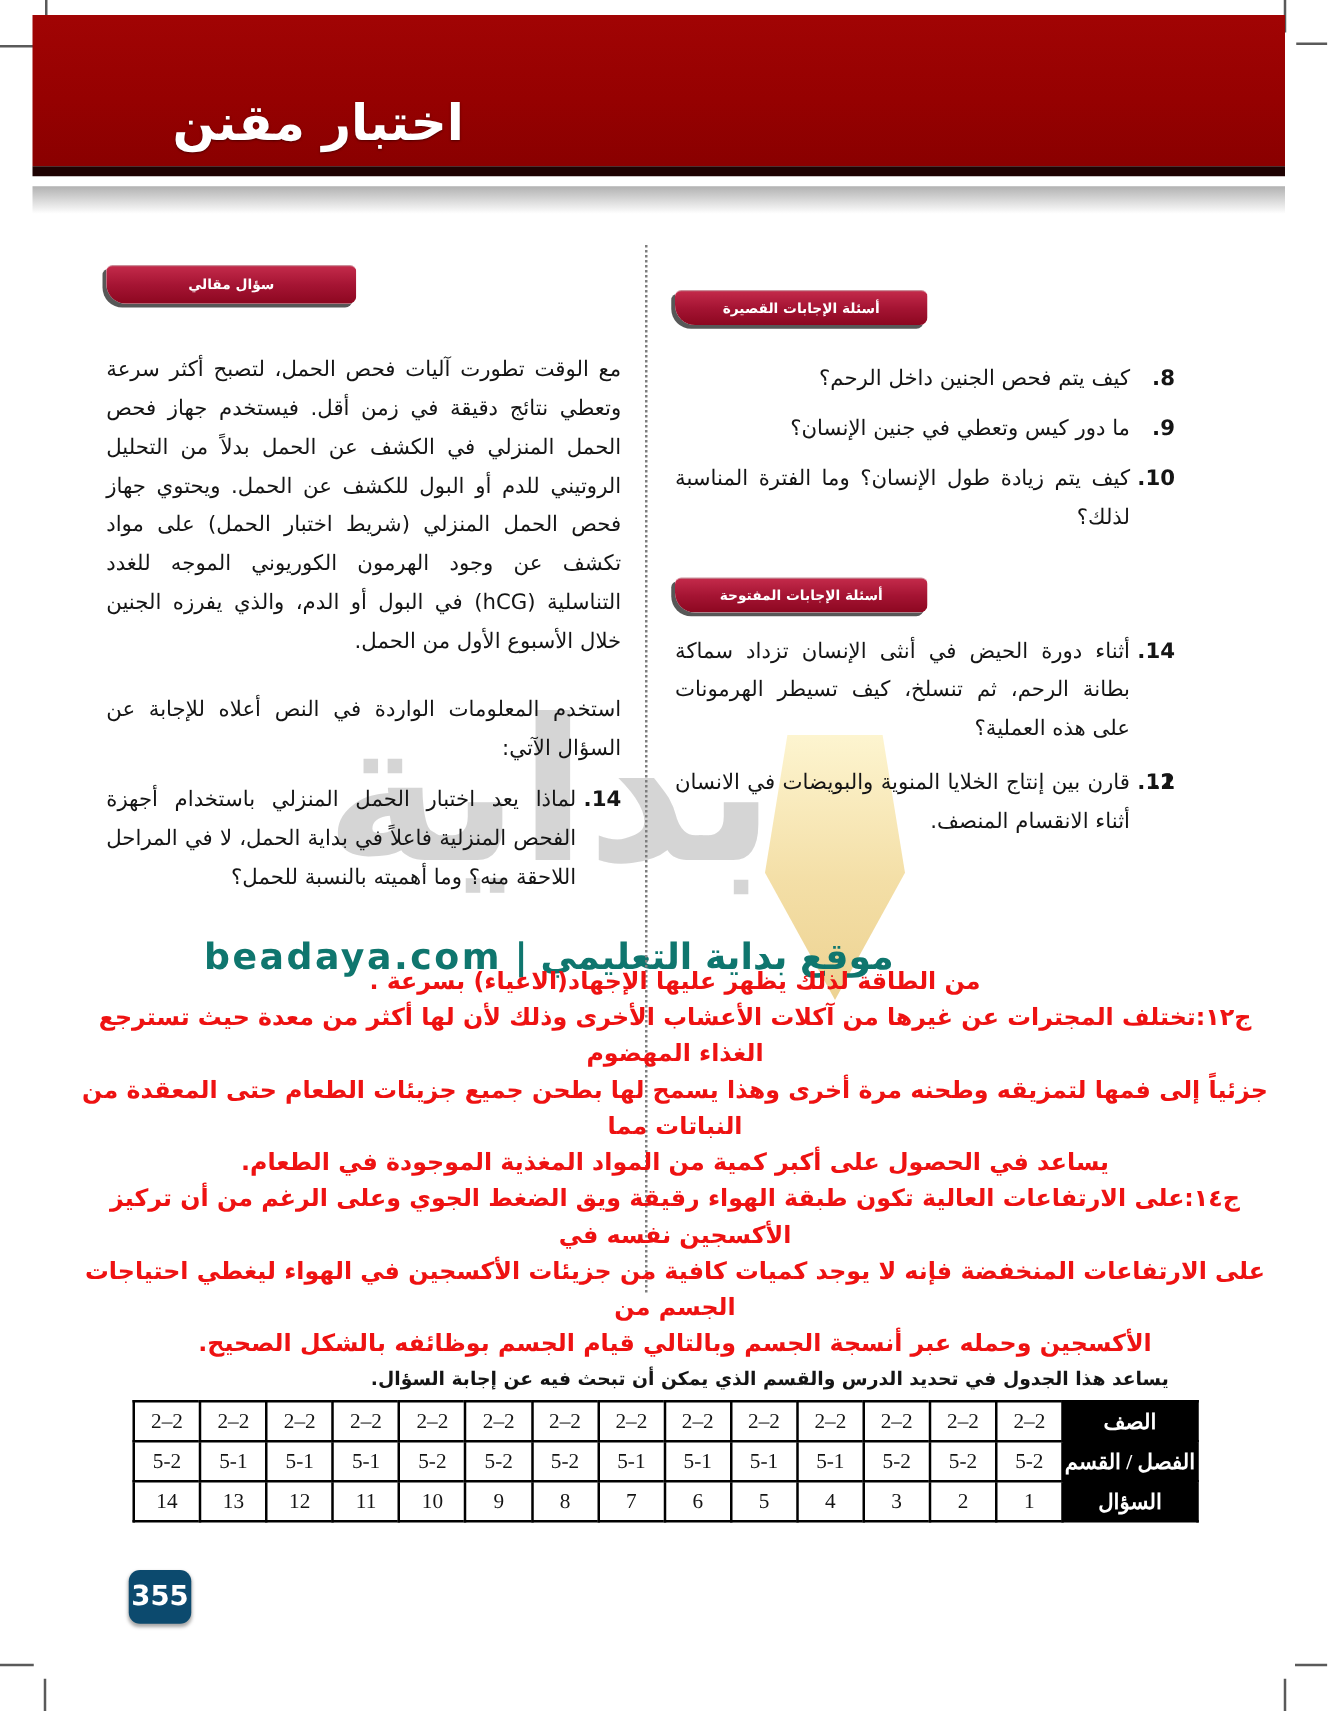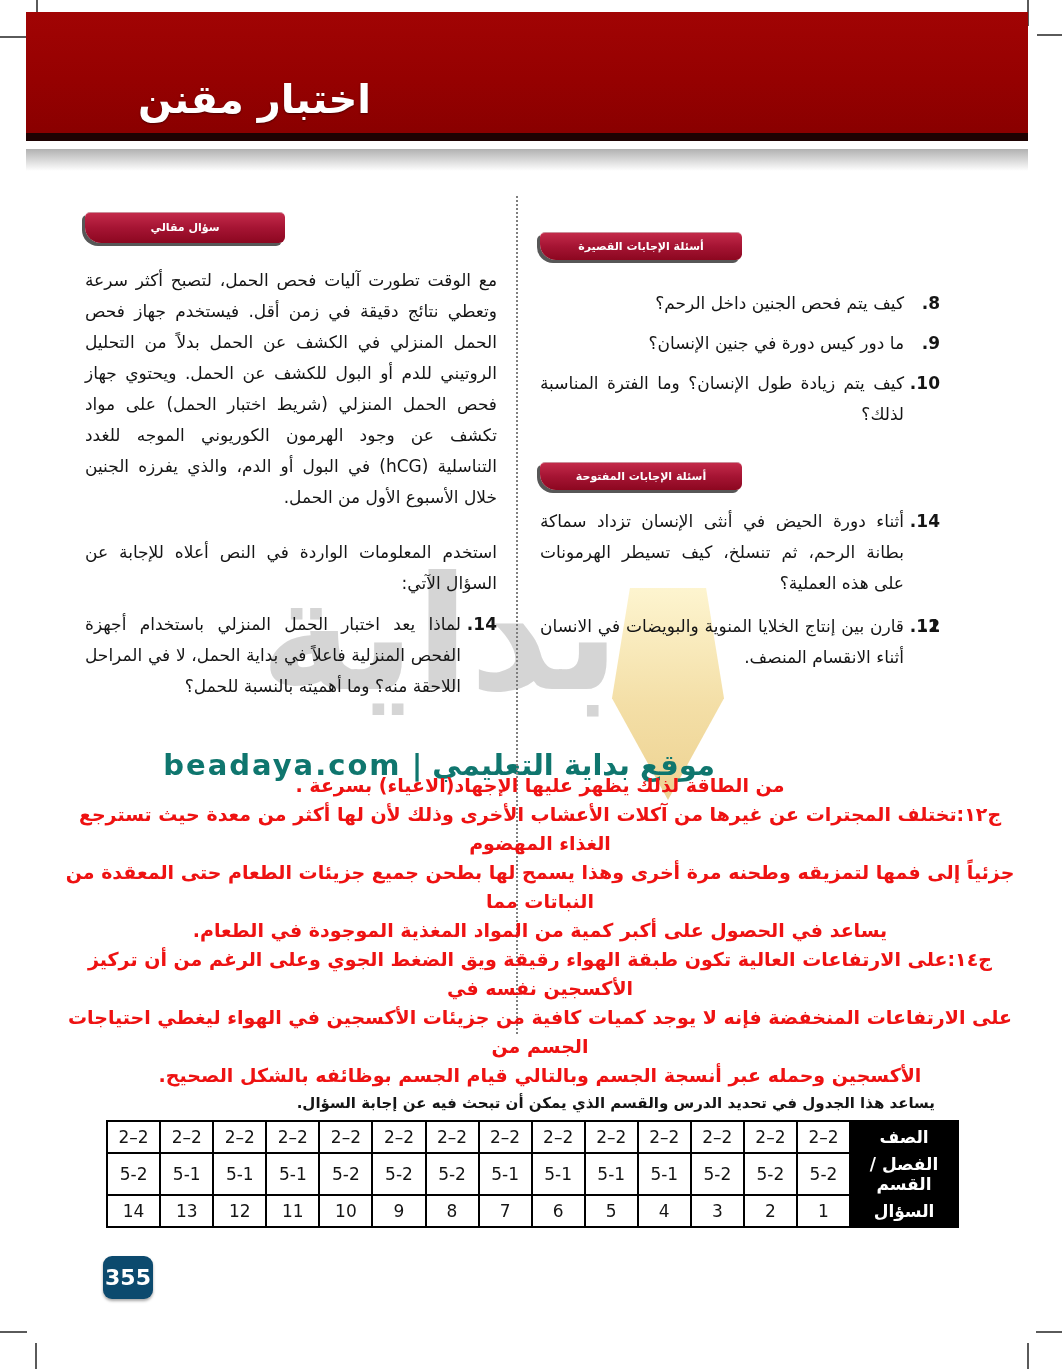--- a/index.html
+++ b/index.html
@@ -65,41 +65,41 @@
   .badge-short, .badge-open { width:202px; height:28px; line-height:27px; margin-right:auto; }
   .badge-essay { width:200px; height:31px; line-height:30px; margin-right:auto; }
   .q { position:relative; padding-right:36px; text-align:justify; }
   .qnum { position:absolute; right:0; top:0; font-weight:bold; }
   .q8  { margin-top:28px; }
   .q9, .q10 { margin-top:9px; }
   .badge-open { margin-top:32px; }
   .q11 { margin-top:16px; }
   .q12 { margin-top:12px; }
   .q1  { margin-top:8px; }
-  .p-intro { margin-top:22px; text-align:justify; }
+  .p-intro { margin-top:38px; text-align:justify; }
   .p-instr { margin-top:24px; text-align:justify; }
   .q14 { margin-top:10px; }
   
   .answers {
     position:absolute; left:50px; top:771px; width:980px; z-index:2;
     direction:rtl; text-align:center;
     color:#ee1212; font-weight:bold; font-size:19px; line-height:29px;
   }
   
   .table-caption {
     position:absolute; right:127px; top:1094px; z-index:2;
     font-size:15px; font-weight:bold; direction:rtl;
   }
   table.ref {
     position:absolute; left:106px; top:1120px; width:853px; z-index:2;
     border-collapse:collapse; direction:rtl; table-layout:fixed;
   }
   table.ref td, table.ref th {
     border:2px solid #000; height:32px; text-align:center;
-    font-size:17px; font-weight:normal; background:#fff; padding:0;
+    font-size:17px; font-weight:normal; background:#fff; padding:0;font-family:Liberation Serif, serif;
   }
   table.ref th.rowhead {
     width:108px; background:#000; color:#fff; font-weight:bold; font-size:17px;
   }
   
   .page-number {
     position:absolute; left:103px; top:1256px; width:50px; height:43px; z-index:2;
     background:#0c4a6e; border-radius:9px; color:#fff; font-weight:bold;
     font-size:22px; text-align:center; line-height:43px;
     box-shadow:0 2px 3px rgba(0,0,0,.35);
@@ -134,21 +134,21 @@
 
   <section class="col col-right">
     <div class="badge badge-short">أسئلة الإجابات القصيرة</div>
 
     <div class="q q8">
       <span class="qnum">8.</span>
       <span>كيف يتم فحص الجنين داخل الرحم؟</span>
     </div>
     <div class="q q9">
       <span class="qnum">9.</span>
-      <span>ما دور كيس دورة في جنين الإنسان؟</span>
+      <span>ما دور كيس وتعطي في جنين الإنسان؟</span>
     </div>
     <div class="q q10">
       <span class="qnum">10.</span>
       <span>كيف يتم زيادة طول الإنسان؟ وما الفترة المناسبة لذلك؟</span>
     </div>
 
     <div class="badge badge-open">أسئلة الإجابات المفتوحة</div>
 
     <div class="q q11">
       <span class="qnum">14.</span>

